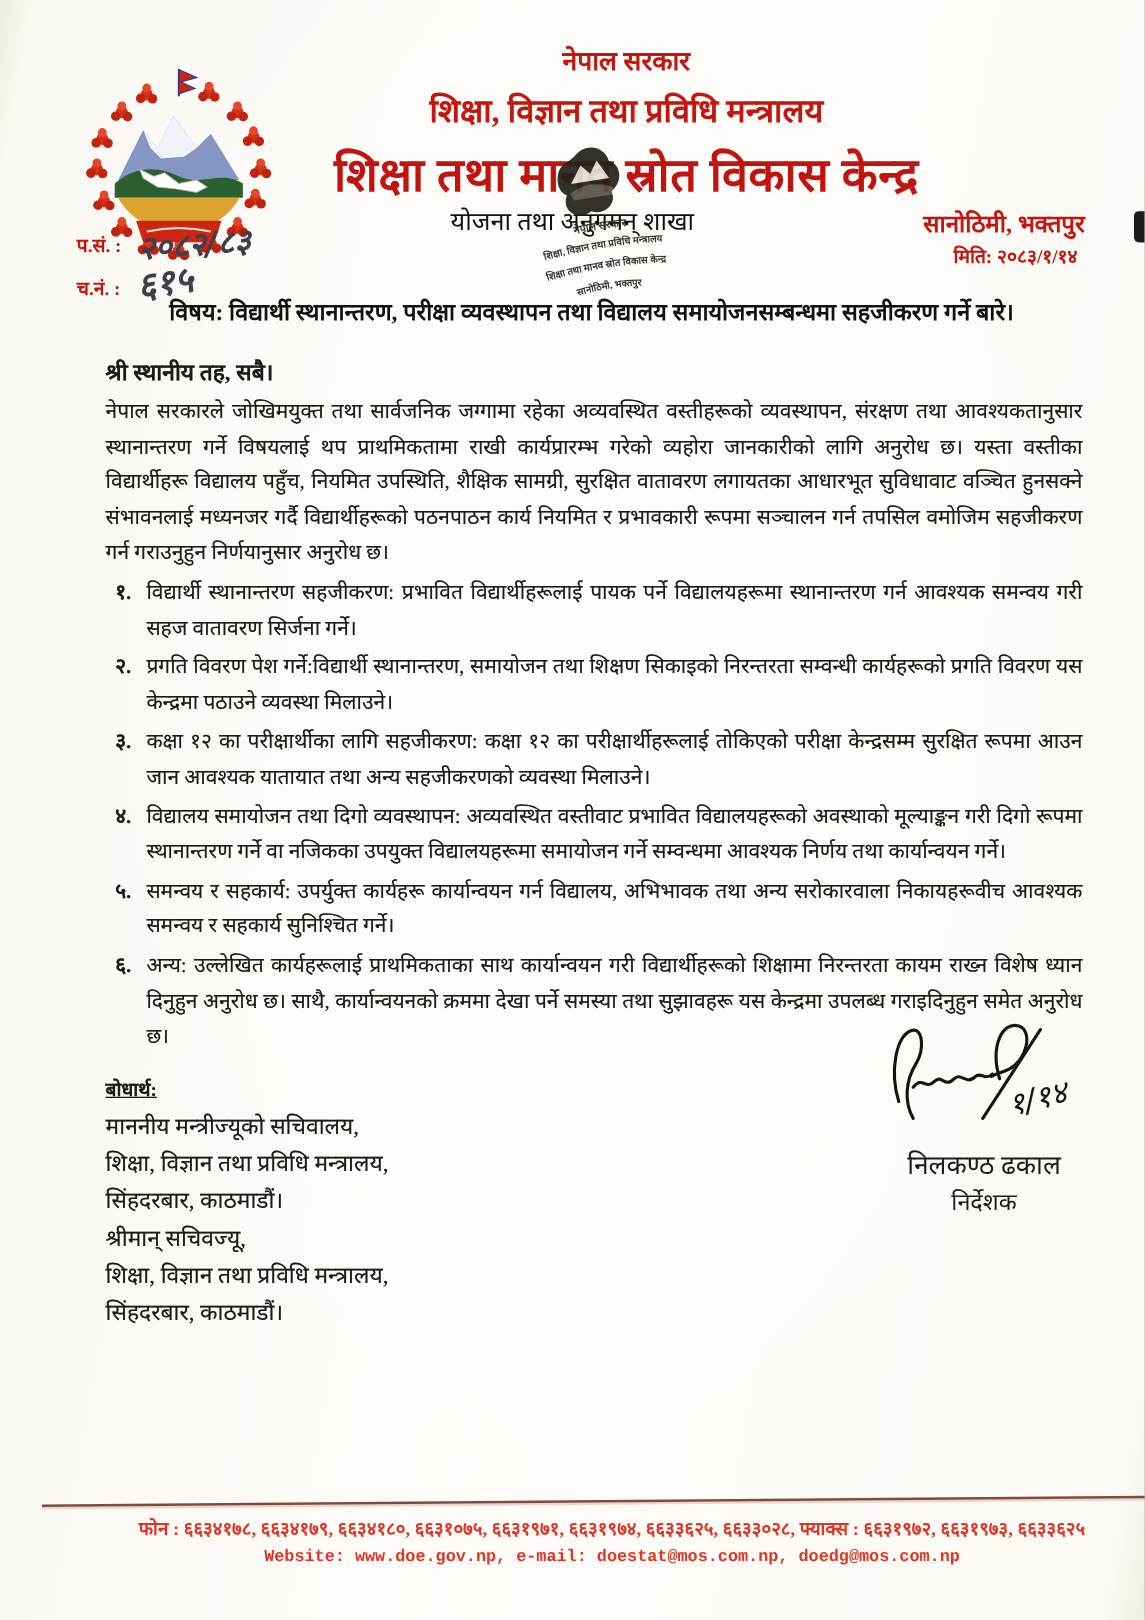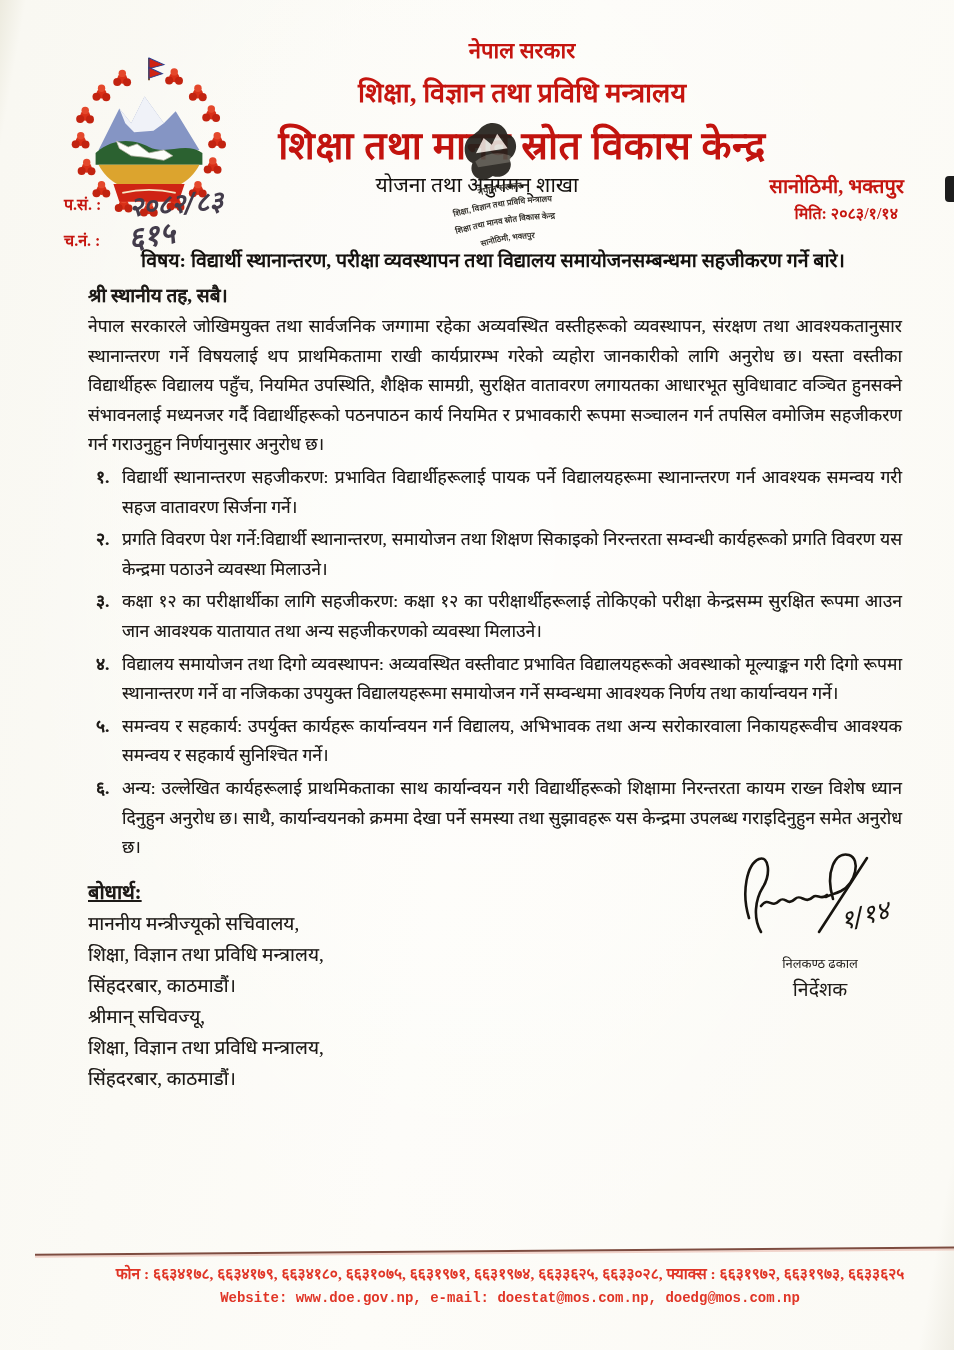--- a/index.html
+++ b/index.html
@@ -18,49 +18,49 @@
   .govt-line{font-size:22px;font-weight:bold;color:#c5150f;}
   .ministry-line{font-size:27px;font-weight:bold;color:#c5150f;margin-top:9px;}
   .center-line{font-size:39px;font-weight:bold;color:#c2130e;margin-top:7px;letter-spacing:.5px;}
   .branch-line{position:absolute;top:170px;left:0;width:100%;text-align:center;
     font-size:21px;font-weight:normal;color:#13100d;z-index:1;}
   .stamp{position:absolute;left:400px;top:118px;width:200px;height:150px;z-index:2;opacity:.93;}
   .place-date{position:absolute;top:172px;right:50px;text-align:right;font-weight:bold;z-index:3;}
   .place-line{font-size:20px;color:#c5150f;}
   .date-line{font-size:16px;color:#c5150f;margin-top:3px;padding-right:6px;}
   .refs{position:absolute;left:64px;top:184px;z-index:3;}
-  .ref-row{display:flex;align-items:flex-start;gap:28px;height:36px;}
+  .ref-row{display:flex;align-items:flex-start;gap:14px;height:36px;}
   .ref-label{color:#c5150f;font-weight:bold;font-size:16px;padding-top:9px;white-space:nowrap;}
   .hand{font-family:"DejaVu Sans",sans-serif;font-style:italic;font-weight:bold;
     color:#433c4b;display:inline-block;}
   .hand-1{font-size:27px;transform:rotate(-4deg);}
   .hand-2{font-size:30px;transform:rotate(-8deg);margin-top:-6px;}
 
   
   .subject-line{position:absolute;top:246px;left:16px;width:100%;text-align:center;
     font-size:19.5px;font-weight:bold;color:#14110e;}
-  .body-block{position:absolute;top:280px;left:88px;width:814px;
+  .body-block{position:absolute;top:296px;left:88px;width:814px;
     font-size:17.5px;line-height:29.6px;text-align:justify;
     text-shadow:0 0 .4px rgba(30,25,20,.45);}
   .salutation{font-weight:bold;font-size:19px;line-height:32px;}
   .intro-par{margin:0;}
   .num-item{display:flex;margin-top:3px;}
   .num-item .num{flex:0 0 34px;font-weight:bold;padding-left:8px;box-sizing:border-box;}
   .num-item .itext{flex:1;}
   .lead{font-weight:normal;}
 
   
   .cc-block{margin-top:9px;text-align:left;}
-  .cc-head{font-weight:bold;font-size:20px;text-decoration:underline;line-height:31px;margin-top:14px;}
+  .cc-head{font-weight:bold;font-size:16px;text-decoration:underline;line-height:31px;margin-top:14px;}
   .cc-line{font-size:19px;font-weight:normal;line-height:31px;}
 
   
   .sig-block{position:absolute;top:846px;left:698px;width:244px;text-align:center;z-index:4;}
   .sig-svg{width:210px;height:108px;display:block;margin:0 auto;}
-  .sig-name{font-size:13px;margin-top:0;}
+  .sig-name{font-size:22px;margin-top:0;}
   .sig-title{font-size:19.5px;margin-top:3px;}
 
   
   .footer{position:absolute;left:0;top:1250px;width:100%;text-align:center;margin-left:33px;}
   .footer-rule{height:2px;background:#7d4c40;transform:rotate(-.45deg);
     margin:0 2px 10px 2px;box-shadow:0 2px 0 rgba(205,70,45,.22);}
   .phone-line{color:#e03526;font-weight:bold;font-size:15.5px;}
   .web-line{color:#e03526;font-weight:bold;font-size:14px;margin-top:6px;
     font-family:Liberation Mono, monospace;}
 

